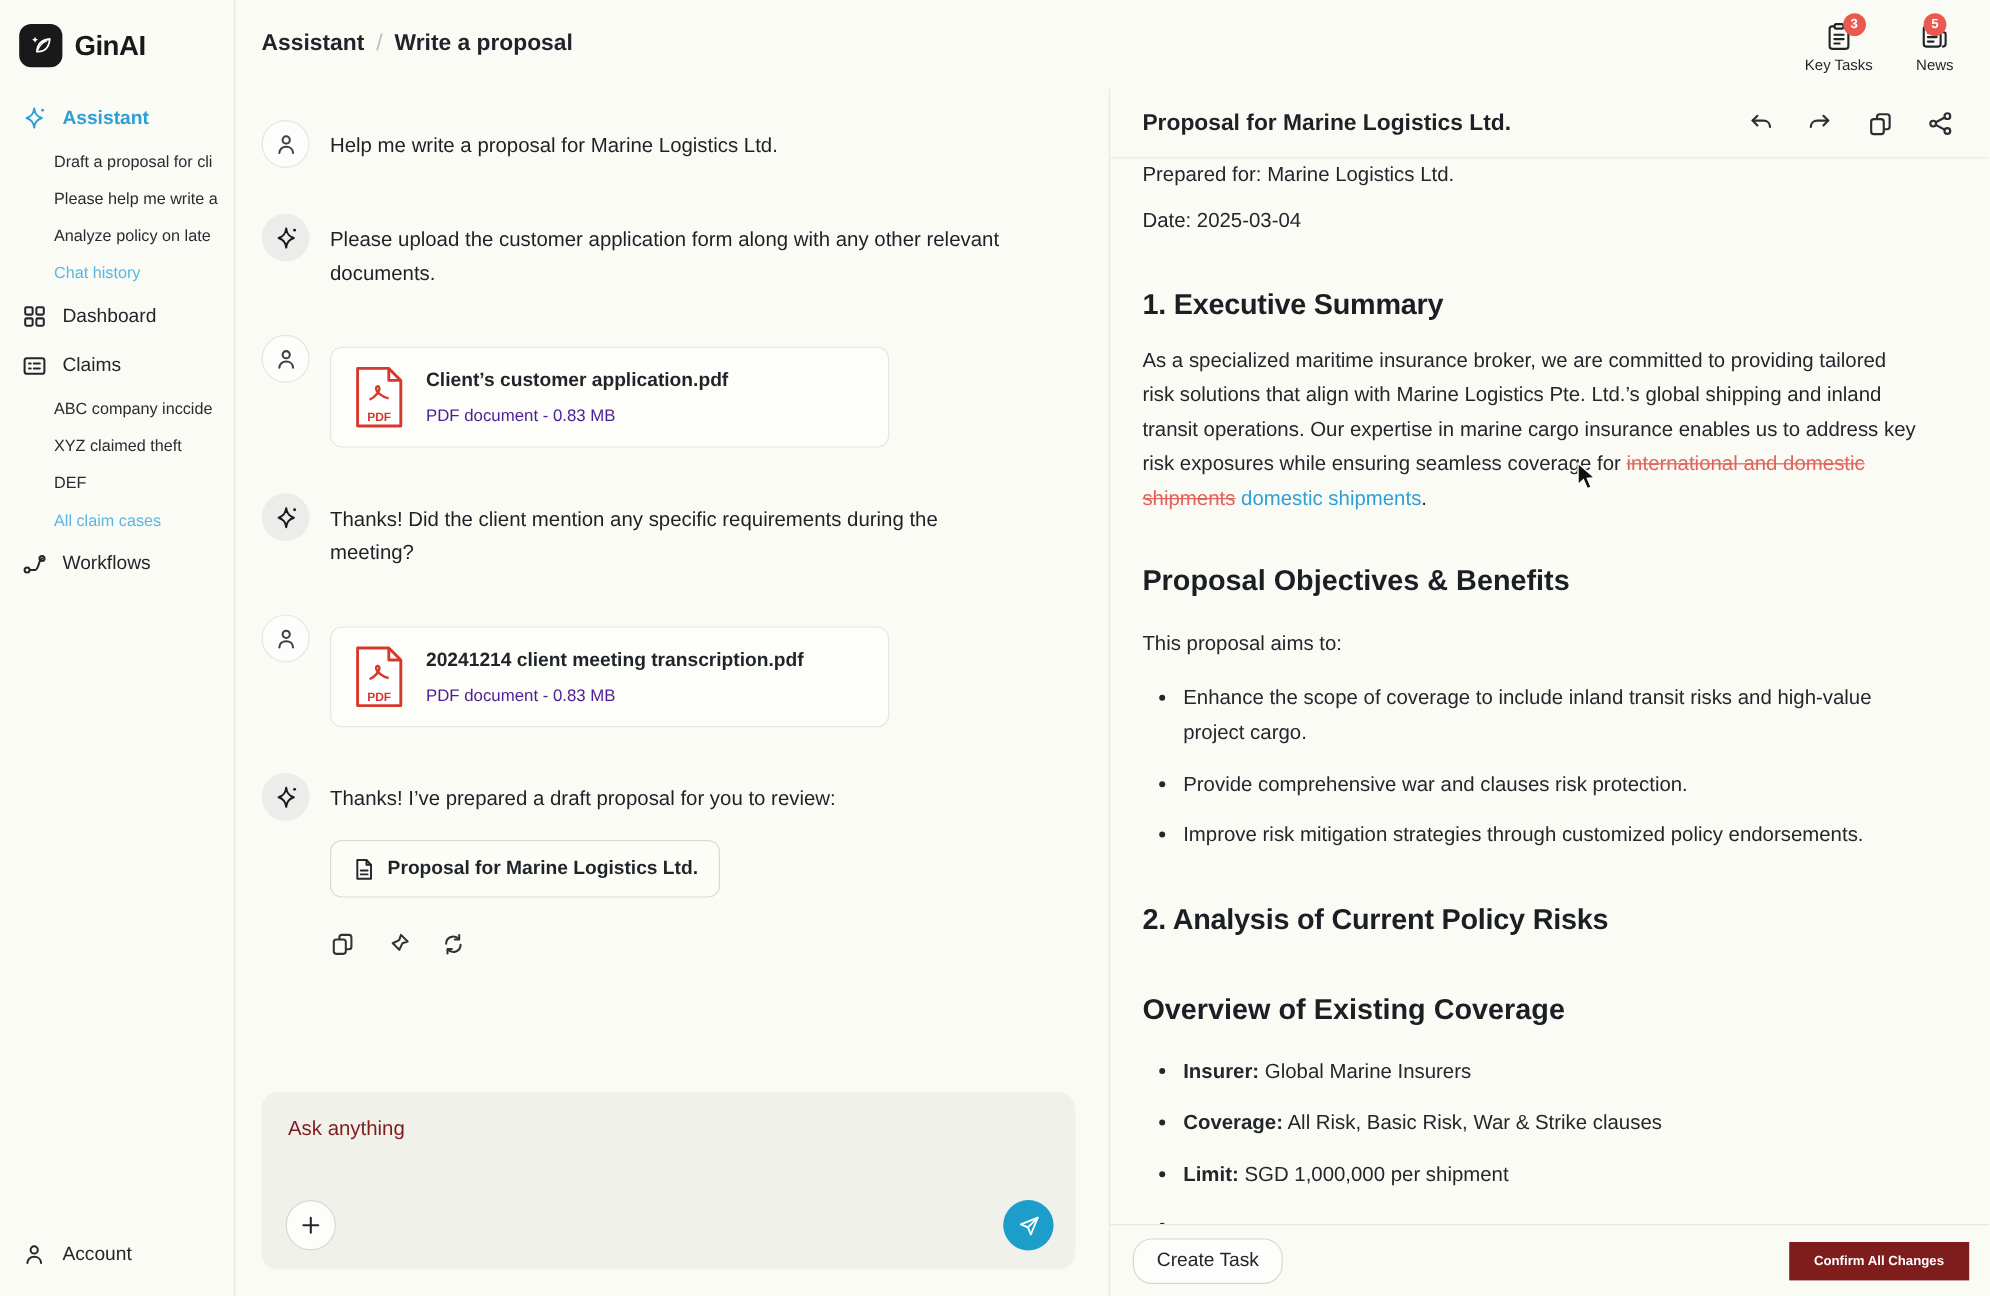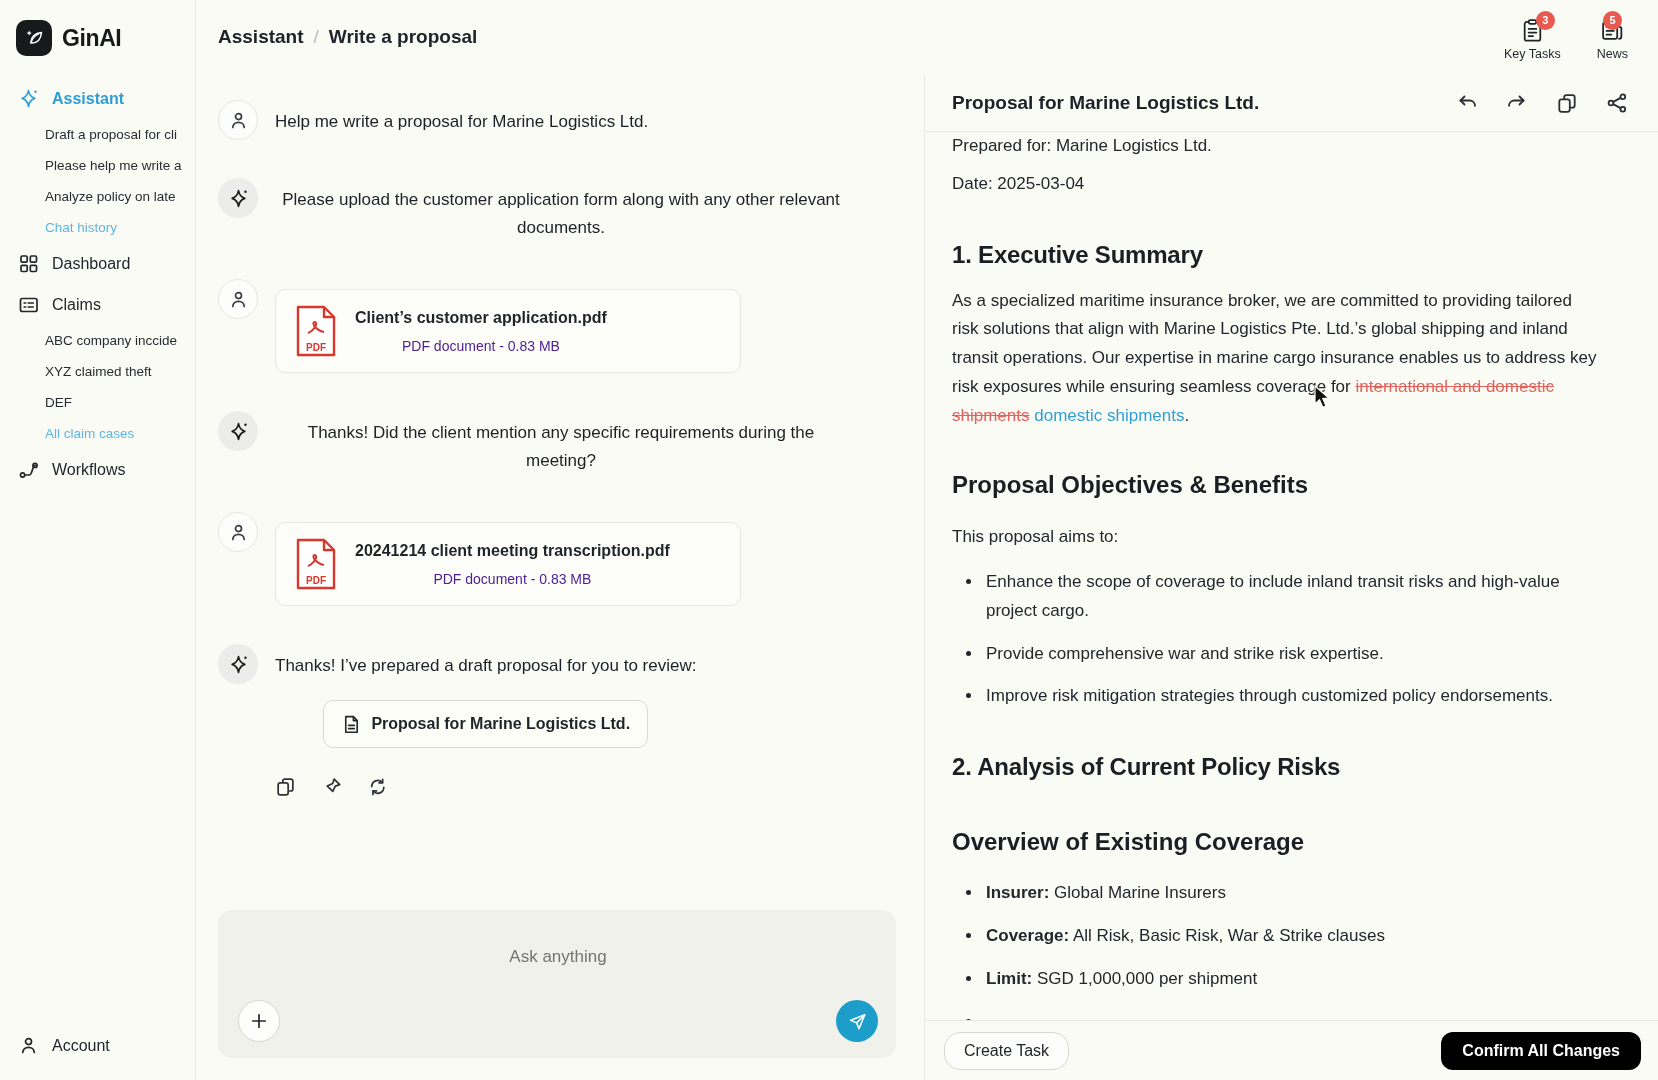--- a/index.html
+++ b/index.html
@@ -29,39 +29,39 @@
   .breadcrumb { font-size:19px; font-weight:700; color:#20242a; display:flex; gap:10px; align-items:center; }
   .breadcrumb .sep { color:#b9bdc2; font-weight:400; }
   .topbar-actions { display:flex; gap:36px; margin-top:4px; }
   .hdr-action { display:flex; flex-direction:column; align-items:center; gap:4px; font-size:12.5px; font-weight:500; color:#1f2428; position:relative; cursor:pointer; }
   .hdr-action svg { width:25px; height:25px; }
   .badge { position:absolute; top:-7px; right:6px; min-width:19px; height:19px; border-radius:50%; background:#e85a50; color:#fff; font-size:11px; font-weight:600; display:flex; align-items:center; justify-content:center; }
 
   .content { flex:1; display:flex; min-height:0; }
 
   
-  .chat { flex:0 0 728px; width:728px; position:relative; padding:26px 30px 0 22px; overflow:hidden;text-align:center; }
+  .chat { flex:0 0 728px; width:728px; position:relative; padding:26px 30px 0 22px; overflow:hidden; }
   .msg { display:flex; gap:17px; margin-bottom:38px; }
   .avatar { width:40px; height:40px; border-radius:50%; flex:0 0 40px; display:flex; align-items:center; justify-content:center; }
   .avatar.user { background:#fdfdfb; border:1px solid #e6e6e1; }
   .avatar.assistant { background:#ececе8; background:#ececе8; background:#ececea; }
   .avatar svg { width:21px; height:21px; }
   .msg-body { padding-top:8px; font-size:17px; line-height:1.62; color:#1d2126; max-width:572px; }
   .file-card { display:flex; align-items:center; gap:17px; width:466px; padding:14px 18px; border:1px solid #e7e7e1; border-radius:10px; background:#fdfdf9; }
   .file-card.inline { margin-top:2px; }
   .pdf-icon { width:44px; height:54px; flex:0 0 44px; }
   .file-name { font-size:16px; font-weight:700; color:#1f2428; }
   .file-meta { font-size:14px; color:#4c1d95; margin-top:4px; }
   .doc-chip { display:inline-flex; align-items:center; gap:10px; margin-top:20px; padding:10px 17px; border:1px solid #d9dbd1; border-radius:10px; background:#fdfdf8; font-size:16px; font-weight:700; color:#1f2428; cursor:pointer; }
   .doc-chip svg { width:20px; height:20px; }
   .msg-actions { display:flex; gap:25px; margin-top:28px; color:#2f3337; }
   .msg-actions svg { width:21px; height:21px; cursor:pointer; }
 
   .composer { position:absolute; left:22px; right:28px; bottom:22px; height:148px; background:#f1f1ec; border-radius:14px; padding:21px 20px 16px 22px; }
-  .composer-placeholder { font-size:17px; color:#737373;margin-top:16px; }
+  .composer-placeholder { font-size:17px; color:#7f1d1d; }
   .plus-btn { position:absolute; left:20px; bottom:16px; width:42px; height:42px; border-radius:50%; background:#fdfdfb; border:1px solid #d8d8d2; display:flex; align-items:center; justify-content:center; cursor:pointer; }
   .plus-btn svg { width:20px; height:20px; }
   .send-btn { position:absolute; right:18px; bottom:16px; width:42px; height:42px; border-radius:50%; background:#1d9dca; border:none; display:flex; align-items:center; justify-content:center; cursor:pointer; }
   .send-btn svg { width:19px; height:19px; }
 
   
   .docpanel { flex:1; border-left:1px solid #e9e9e3; display:flex; flex-direction:column; min-width:0; }
   .doc-header { height:58px; flex:0 0 58px; display:flex; align-items:center; justify-content:space-between; padding:0 30px 0 27px; border-bottom:1px solid #eae8e2; }
   .doc-title { font-size:19px; font-weight:700; color:#1d2126; }
   .doc-toolbar { display:flex; gap:28px; color:#2b2f33; }
@@ -72,21 +72,21 @@
   .doc-body h1 { font-size:24px; font-weight:700; color:#1b1f24; margin-top:36px; letter-spacing:-0.2px; }
   .doc-body h2 { font-size:24px; font-weight:700; color:#1b1f24; margin-top:34px; }
   .doc-body .para { margin-top:11px; }
   .doc-body .intro { margin-top:17px; }
   .doc-body ul { margin-top:16px; padding-left:31px; }
   .doc-body li { margin-bottom:14px; padding-left:3px; }
   del { color:#e2635b; }
   .ins { color:#2f9fd5; }
   .doc-footer { height:60px; flex:0 0 60px; border-top:1px solid #e8e6e0; display:flex; align-items:center; justify-content:space-between; padding:0 17px 0 19px; }
   .btn-secondary { font-family:inherit; font-size:16px; font-weight:500; color:#23272c; padding:9px 19px; background:#fdfdfb; border:1px solid #d8d8d2; border-radius:16px; cursor:pointer; }
-  .btn-primary { font-family:inherit; font-size:16px; font-weight:700; color:#fff; padding:10px 21px; background:#000000; border:none; border-radius:12px; cursor:pointer; }
+  .btn-primary { font-family:inherit; font-size:11px; font-weight:700; color:#fff; padding:10px 21px; background:#7f1d1d; border:none; border-radius:0; cursor:pointer; }
 
   .cursor { position:absolute; left:1313px; top:385px; width:22px; height:24px; pointer-events:none; z-index:50; }
 </style>
 </head>
 <body>
 
 <svg width="0" height="0" style="position:absolute">
   <defs>
     <g id="i-sparkle" fill="none" stroke="currentColor" stroke-width="1.7" stroke-linejoin="round">
       <path d="M10.5 2.5 C11.1 6.8 12.5 8.9 16.8 10.4 C12.5 11.9 11.1 14 10.5 18.3 C9.9 14 8.5 11.9 4.2 10.4 C8.5 8.9 9.9 6.8 10.5 2.5 Z"></path>
@@ -400,21 +400,21 @@
 
           <h1>1. Executive Summary</h1>
           <p class="para"><span>As a specialized maritime insurance broker, we are committed to providing tailored risk solutions that align with Marine Logistics Pte. Ltd.’s global shipping and inland transit operations. Our expertise in marine cargo insurance enables us to address key risk exposures while ensuring seamless coverage for</span>
             <del>international and domestic shipments</del>
             <span class="ins">domestic shipments</span><span>.</span></p>
 
           <h2>Proposal Objectives &amp; Benefits</h2>
           <p class="intro">This proposal aims to:</p>
           <ul>
             <li>Enhance the scope of coverage to include inland transit risks and high-value project cargo.</li>
-            <li>Provide comprehensive war and strike risk expertise.</li>
+            <li>Provide comprehensive war and clauses risk protection.</li>
             <li>Improve risk mitigation strategies through customized policy endorsements.</li>
           </ul>
 
           <h1>2. Analysis of Current Policy Risks</h1>
           <h2>Overview of Existing Coverage</h2>
           <ul>
             <li><strong>Insurer:</strong><span> Global Marine Insurers</span></li>
             <li><strong>Coverage:</strong><span> All Risk, Basic Risk, War &amp; Strike clauses</span></li>
             <li><strong>Limit:</strong><span> SGD 1,000,000 per shipment</span></li>
             <li></li>

